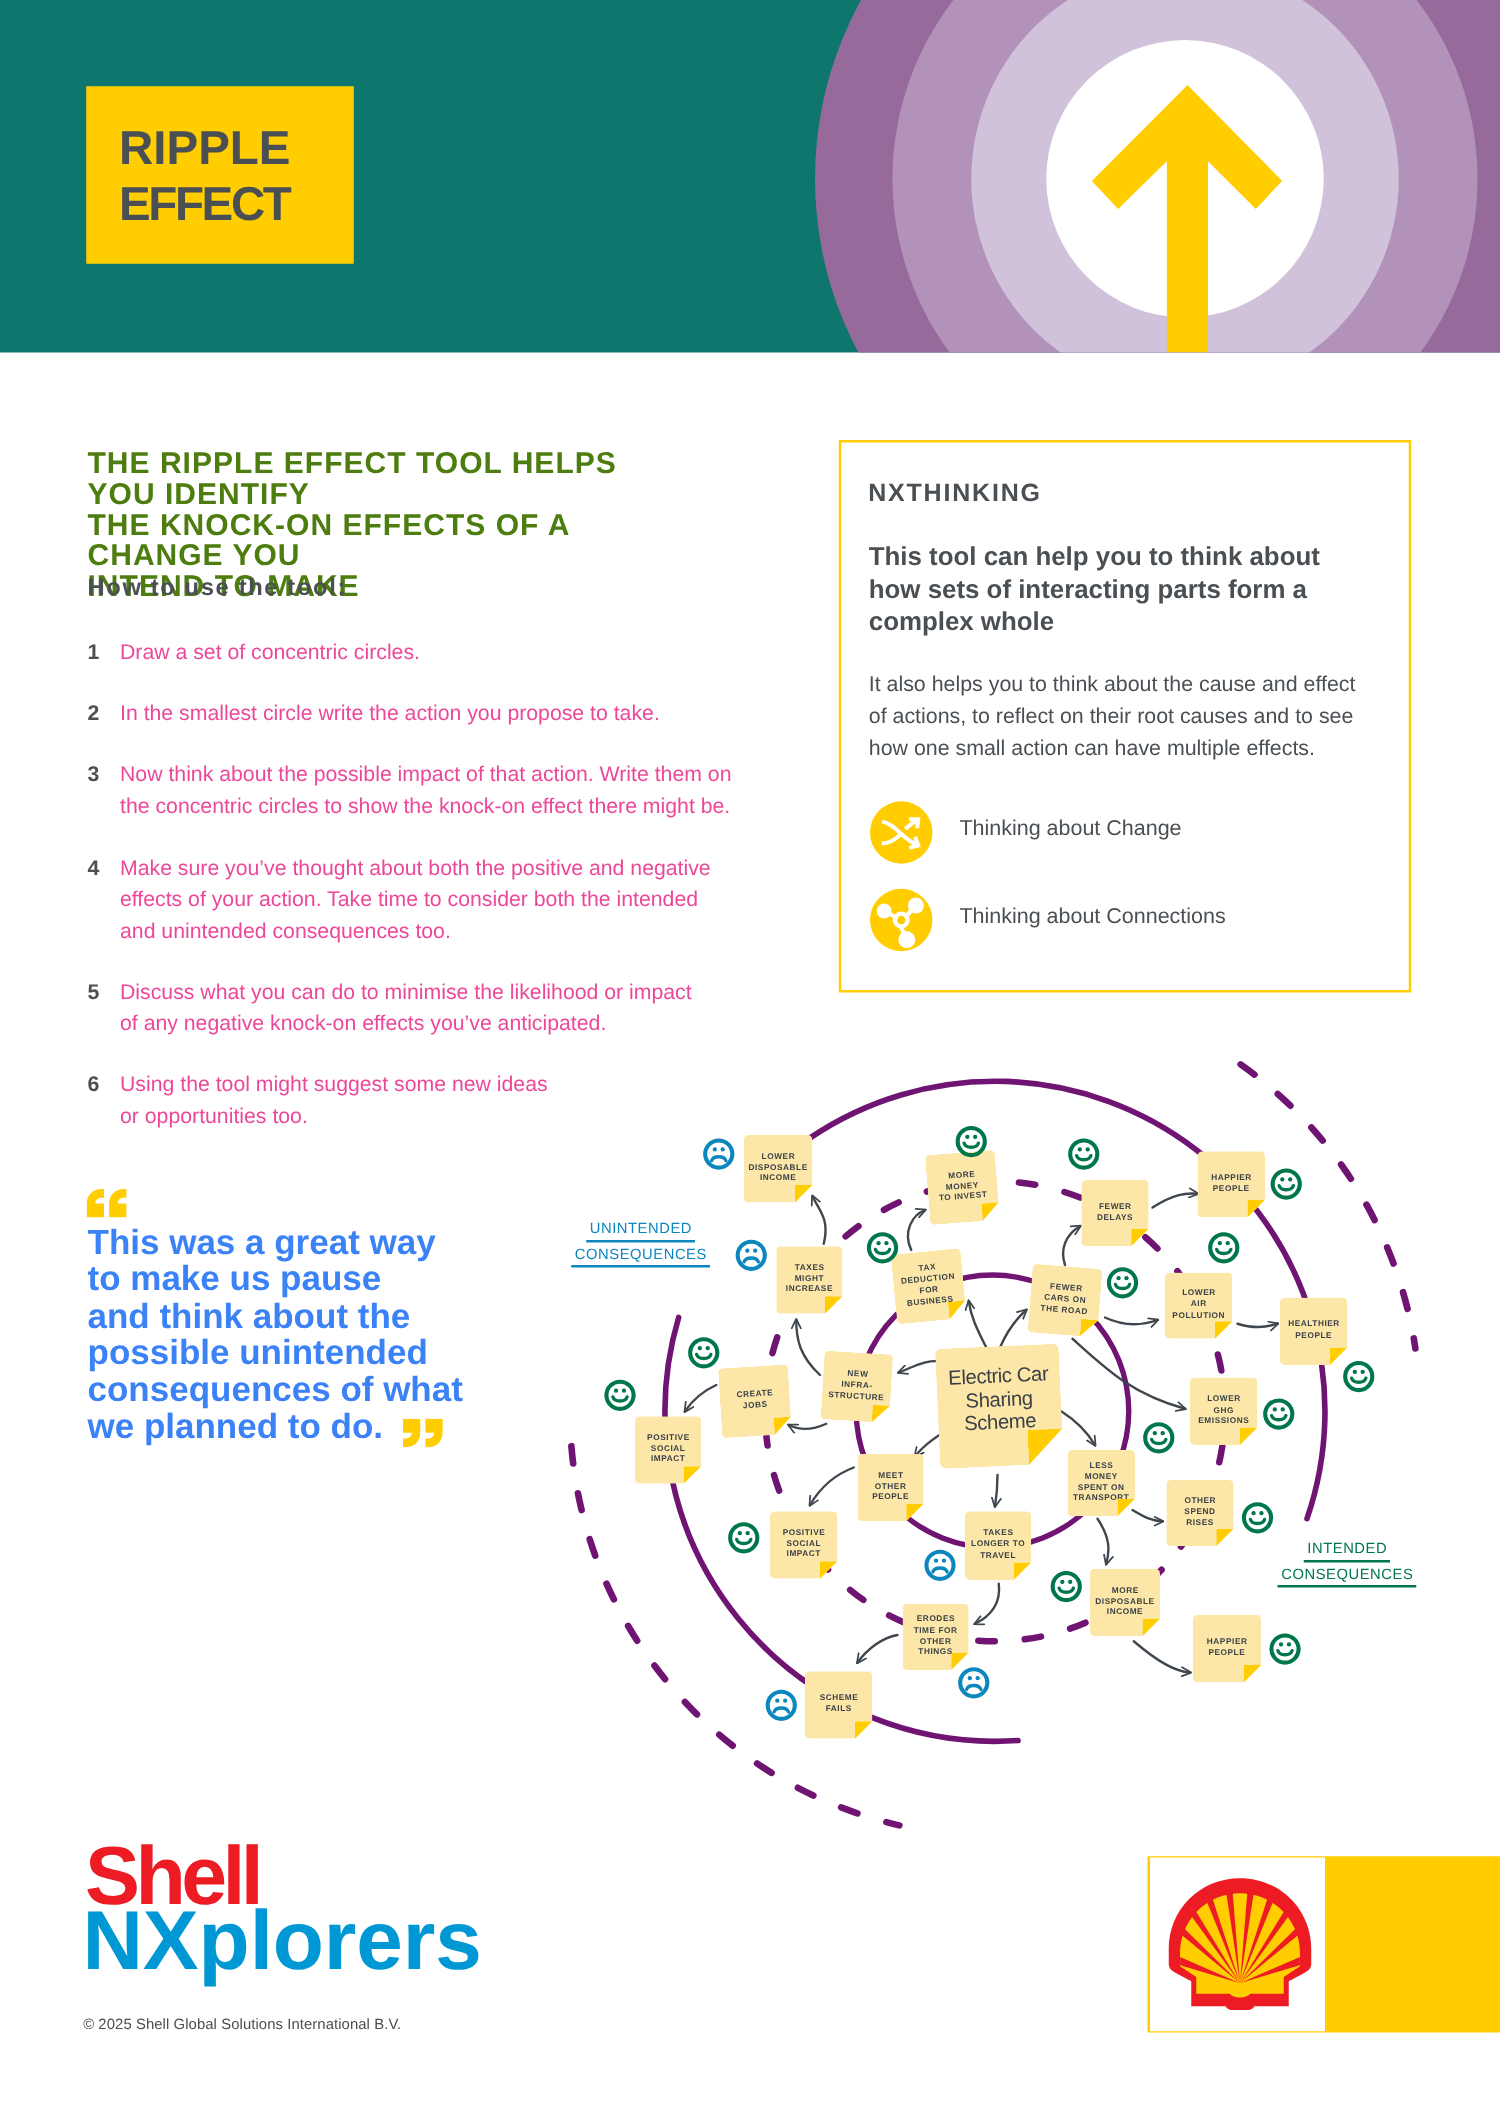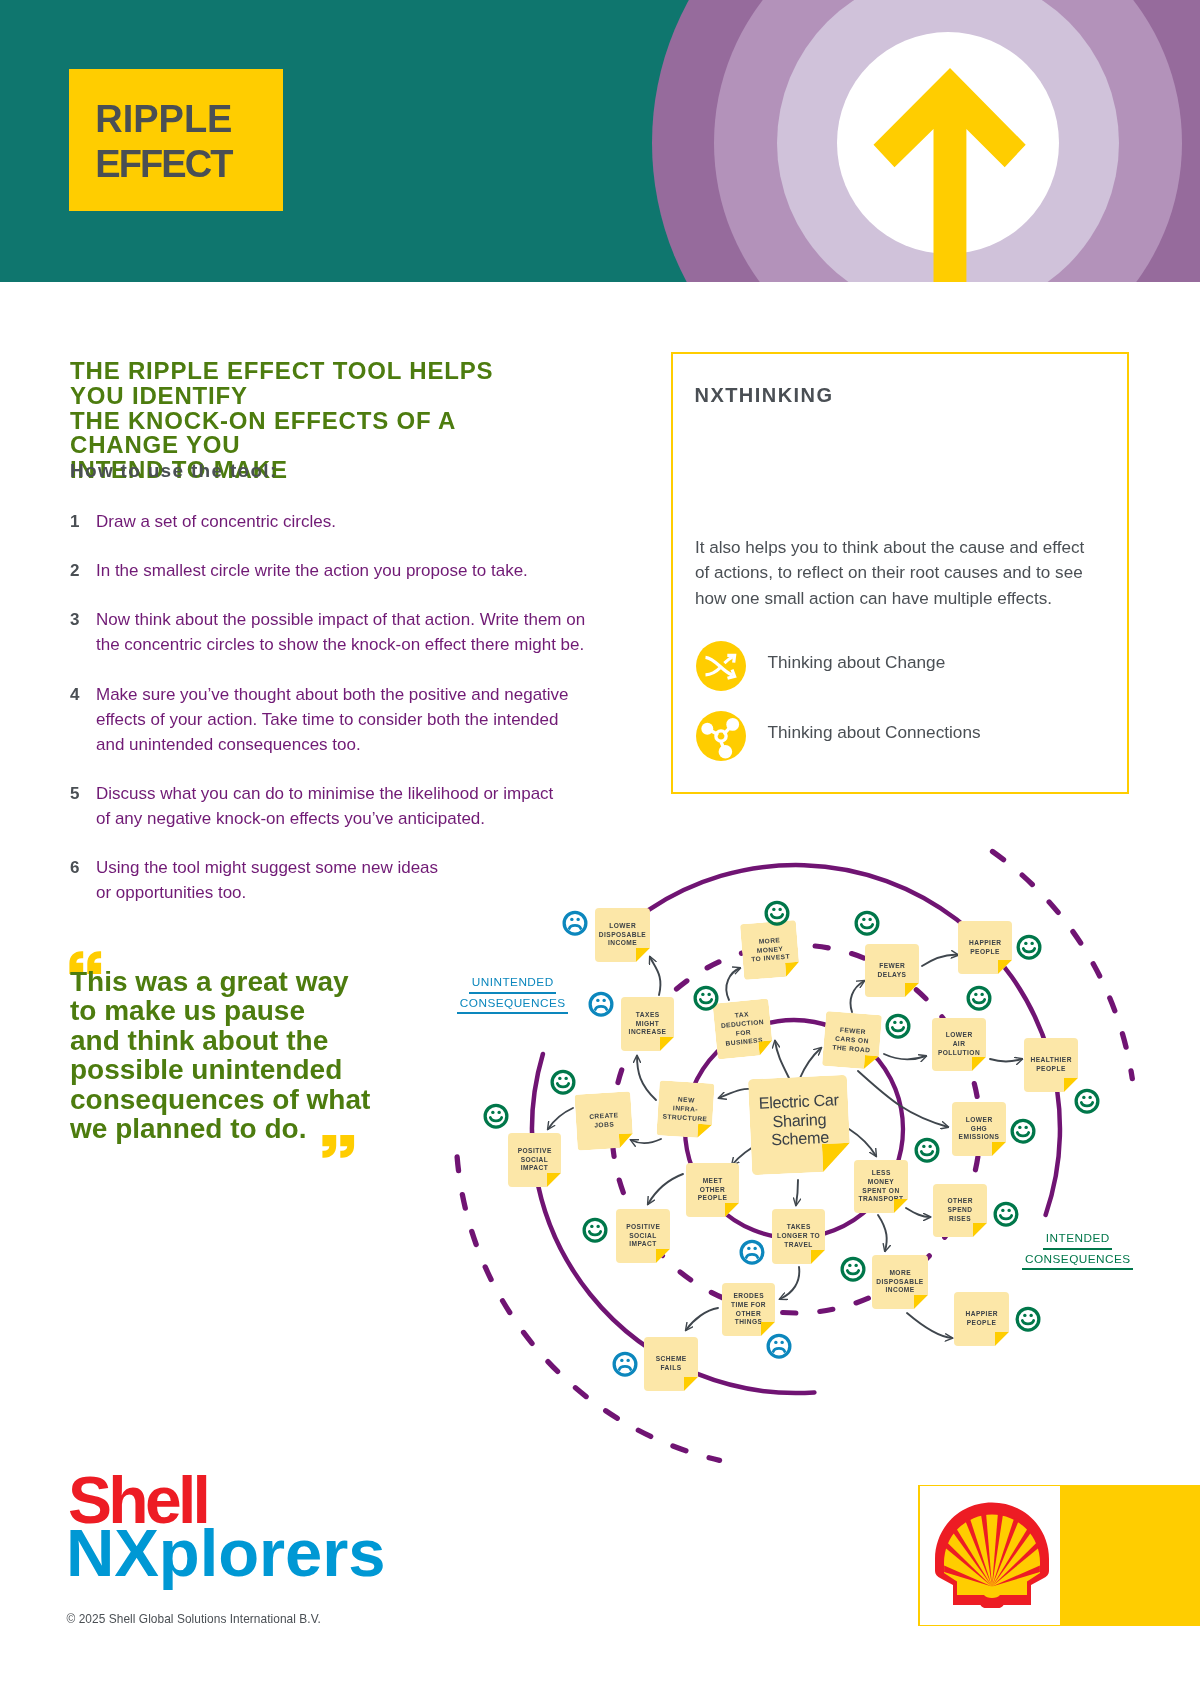--- a/index.html
+++ b/index.html
@@ -19,27 +19,27 @@
 
   
   #intro-heading{position:absolute;left:70px;top:359px;width:480px;font-weight:bold;
       font-size:24px;line-height:24.8px;letter-spacing:0.82px;color:#4d7c0f;white-space:pre-line;}
   #intro-sub{position:absolute;left:70px;top:461px;font-weight:bold;font-size:19px;
       letter-spacing:1.3px;line-height:20px;color:#4a4f54;}
   #steps{position:absolute;left:70px;top:509px;width:540px;}
   .step{position:relative;padding-left:26px;}
   .step+.step{margin-top:24.2px;}
   .step .n{position:absolute;left:0;top:0;font-weight:bold;font-size:17px;line-height:25.0px;color:#4a4f54;}
-  .step .x{display:block;font-size:17px;line-height:25.0px;color:#701a75;white-space:pre-line;}
+  .step .x{display:block;font-size:17px;line-height:25.0px;color:#ec4899;white-space:pre-line;}
 
   
   #quote{position:absolute;left:70px;top:952px;width:340px;}
   #quote .qm{position:absolute;left:-1px;top:-1px;width:33px;height:23px;display:block;}
-  #quote .qtext{position:absolute;left:0;top:15px;font-weight:bold;font-size:28px;
-      line-height:29.4px;color:#4d7c0f;white-space:pre-line;}
+  #quote .qtext{position:absolute;left:0;top:27px;font-weight:bold;font-size:28px;
+      line-height:29.4px;color:#3b82f6;white-space:pre-line;}
   #quote .qclose{position:absolute;left:252px;top:183px;width:33px;height:23px;display:block;}
 
   
   #nxbox{position:absolute;left:671px;top:352px;width:458px;height:442px;border:2.5px solid #ffcd00;box-sizing:border-box;}
   #nx-title{position:absolute;left:21.5px;top:31px;font-weight:bold;font-size:20px;
       letter-spacing:1.45px;line-height:20px;color:#4a4f54;}
   #nx-lead{position:absolute;left:22px;top:79px;width:400px;font-weight:bold;font-size:20.7px;
       line-height:25.8px;color:#4a4f54;white-space:pre-line;}
   #nx-body{position:absolute;left:22px;top:181px;width:410px;font-size:17.1px;line-height:25.3px;
       color:#4a4f54;white-space:pre-line;}
@@ -149,20 +149,23 @@
 consequences of what
 we planned to do.</div>
   <svg class="qclose" viewBox="0 0 33 23">
     <path d="M14.2,0 L14.2,10.8 C14.2,18.0 9.4,22.8 2.0,22.8 L0.4,22.8 L0.4,15.8 L1.8,15.8 C5.2,15.8 7.3,14.2 7.3,11.6 L7.3,11.2 L0.4,11.2 L0.4,0 Z" fill="#ffcd00"></path>
     <path d="M32.1,0 L32.1,10.8 C32.1,18.0 27.3,22.8 19.9,22.8 L18.3,22.8 L18.3,15.8 L19.7,15.8 C23.1,15.8 25.2,14.2 25.2,11.6 L25.2,11.2 L18.3,11.2 L18.3,0 Z" fill="#ffcd00"></path>
   </svg>
 </div>
 
 <div id="nxbox">
   <div id="nx-title">NXTHINKING</div>
+  <div id="nx-lead">This tool can help you to think about
+how sets of interacting parts form a
+complex whole</div>
   <div id="nx-body">It also helps you to think about the cause and effect
 of actions, to reflect on their root causes and to see
 how one small action can have multiple effects.</div>
   <div class="nx-item" style="top:286.5px">
     <div class="ic">
       <svg viewBox="0 0 50 50" width="50" height="50">
         <g fill="none" stroke="#fff" stroke-width="3.2" stroke-linecap="butt" stroke-linejoin="miter">
           <path d="M9.5,16.3 C19.0,17.2 25.5,29.5 36.3,34.2"></path>
           <path d="M9.5,33.8 C15.8,33.5 20.3,30.6 24.0,26.9"></path>
           <path d="M28.4,22.2 C31.4,19.3 34.0,17.2 36.6,15.9"></path>

